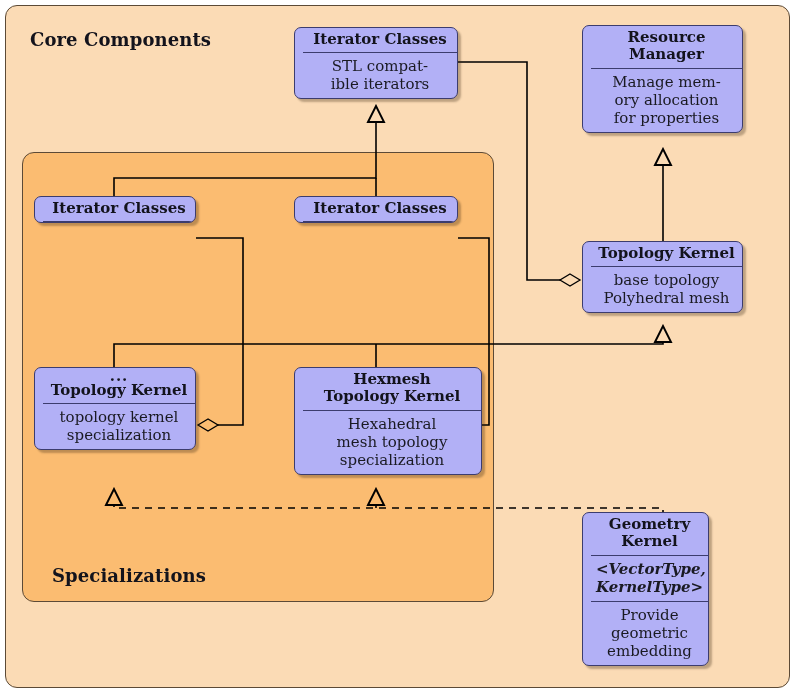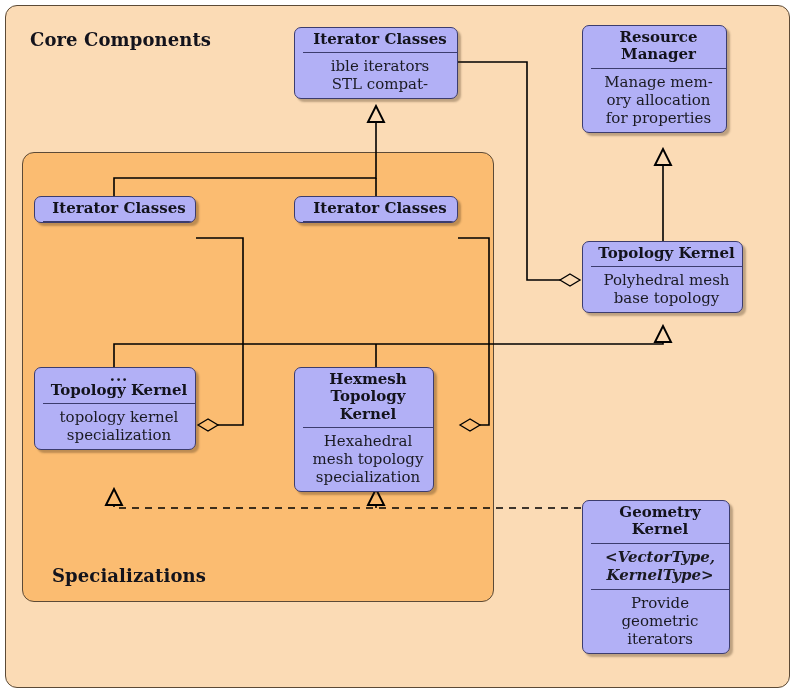--- a/index.html
+++ b/index.html
@@ -85,26 +85,26 @@
     <g stroke="#000" stroke-width="1.6" fill="none">
       <path d="M 114 497 L 114 489" marker-end="url(#hollowtri-orange)"></path>
       <path d="M 376 497 L 376 489" marker-end="url(#hollowtri-orange)"></path>
     </g>
   </svg>
 
   <div class="uml-box" style="left:294px;top:27px;width:164px;">
     <div class="uml-title">Iterator Classes</div>
     <div class="uml-sep"></div>
     <div class="uml-body">
+      <div>STL compat-</div>
       <div>ible iterators</div>
-      <div>STL compat-</div>
     </div>
   </div>
 
-  <div class="uml-box" style="left:582px;top:25px;width:145px;">
+  <div class="uml-box" style="left:582px;top:25px;width:161px;">
     <div class="uml-title">
       <div>Resource</div>
       <div>Manager</div>
     </div>
     <div class="uml-sep"></div>
     <div class="uml-body">
       <div>Manage mem-</div>
       <div>ory allocation</div>
       <div>for properties</div>
     </div>
@@ -117,60 +117,60 @@
 
   <div class="uml-box" style="left:294px;top:196px;width:164px;">
     <div class="uml-title">Iterator Classes</div>
     <div class="uml-sep"></div>
   </div>
 
   <div class="uml-box" style="left:582px;top:241px;width:161px;">
     <div class="uml-title">Topology Kernel</div>
     <div class="uml-sep"></div>
     <div class="uml-body">
+      <div>base topology</div>
       <div>Polyhedral mesh</div>
-      <div>base topology</div>
     </div>
   </div>
 
   <div class="uml-box" style="left:34px;top:367px;width:162px;">
     <div class="uml-title">
       <span class="dots">...</span>
       <div>Topology Kernel</div>
     </div>
     <div class="uml-sep"></div>
     <div class="uml-body">
       <div>topology kernel</div>
       <div>specialization</div>
     </div>
   </div>
 
-  <div class="uml-box" style="left:294px;top:367px;width:140px;">
+  <div class="uml-box" style="left:294px;top:367px;width:188px;">
     <div class="uml-title">
       <div>Hexmesh</div>
       <div>Topology Kernel</div>
     </div>
     <div class="uml-sep"></div>
     <div class="uml-body">
       <div>Hexahedral</div>
       <div>mesh topology</div>
       <div>specialization</div>
     </div>
   </div>
 
-  <div class="uml-box" style="left:582px;top:500px;width:148px;">
+  <div class="uml-box" style="left:582px;top:512px;width:127px;">
     <div class="uml-title">
       <div>Geometry</div>
       <div>Kernel</div>
     </div>
     <div class="uml-sep"></div>
     <div class="uml-body italic">
       <div>&lt;VectorType,</div>
       <div>KernelType&gt;</div>
     </div>
     <div class="uml-sep"></div>
     <div class="uml-body">
       <div>Provide geometric</div>
-      <div>iterators</div>
+      <div>embedding</div>
     </div>
   </div>
 
 </div>
 
 </body></html>

